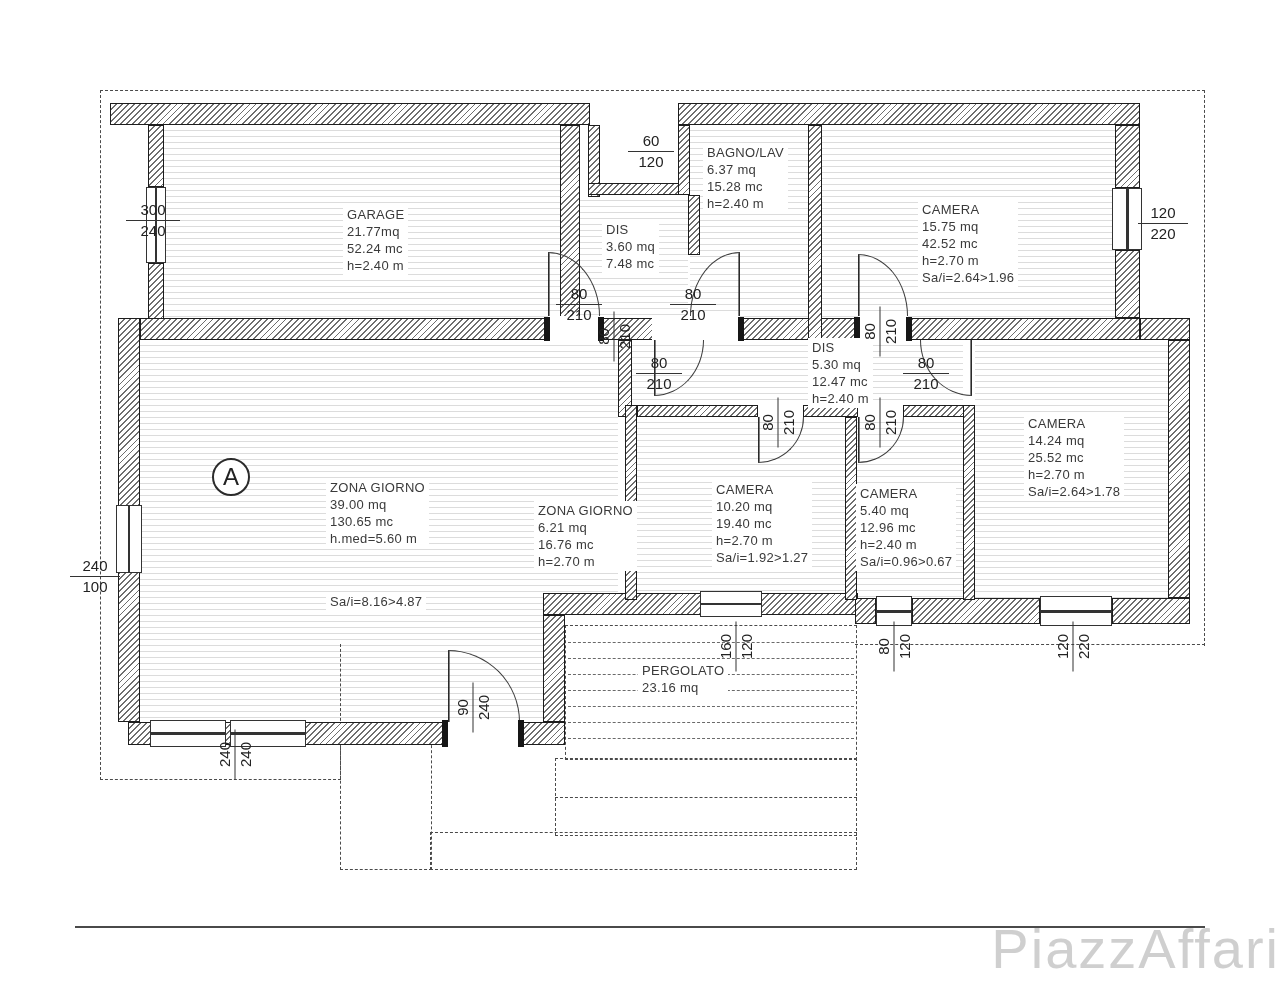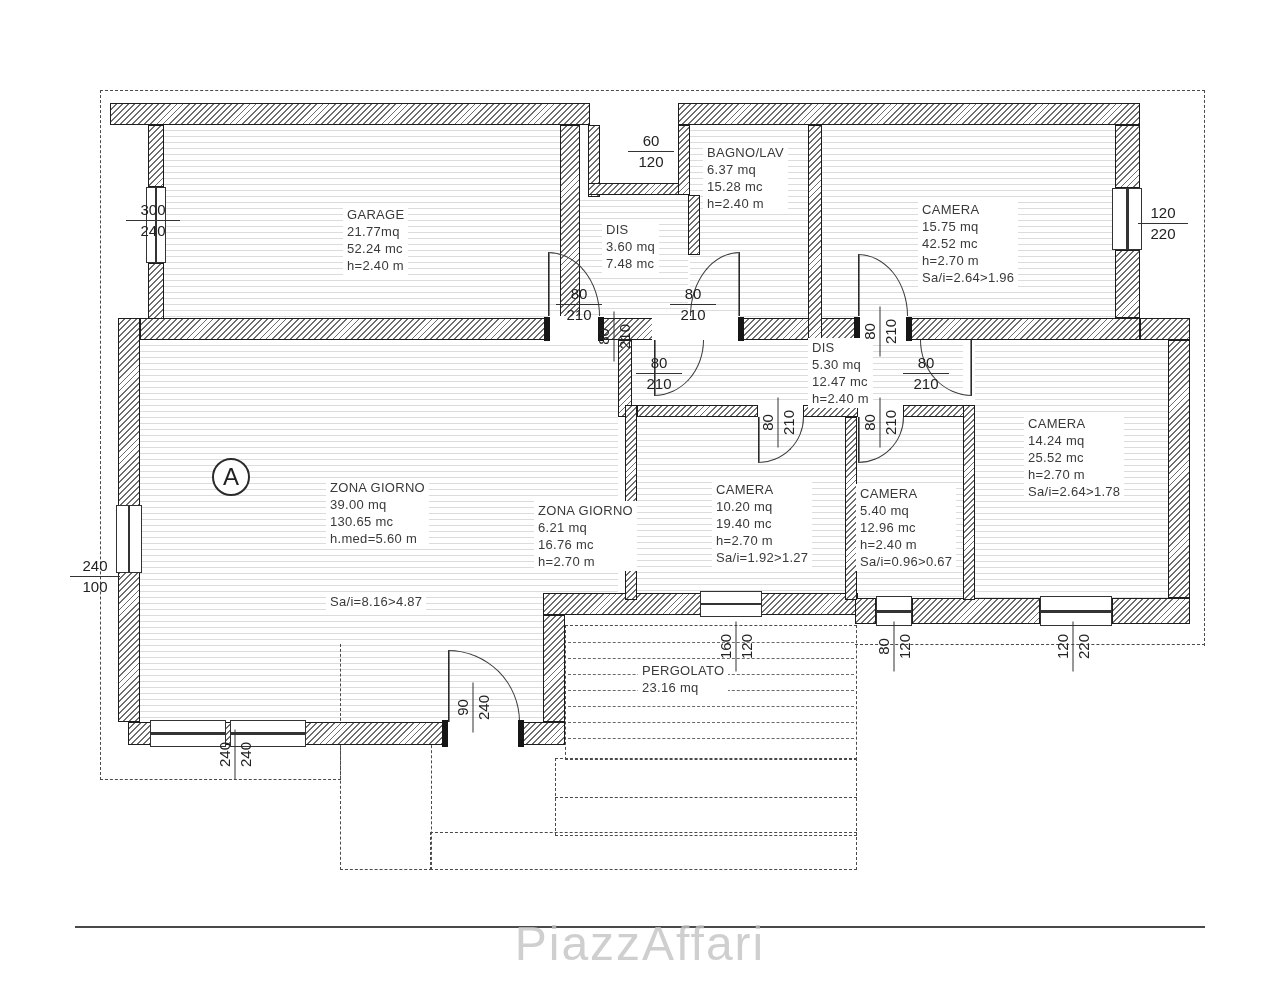--- a/index.html
+++ b/index.html
@@ -40,22 +40,22 @@
   .dl-h.light { border-top:1.3px dashed #8a8a8a; }
   .dashrect { position:absolute; z-index:2; border:1.6px dashed #4a4a4a; background:transparent; }
   .slat { position:absolute; left:2px; right:2px; border-top:1.2px dashed #6a6a6a; height:0; }
 
   .a-circle { position:absolute; z-index:6; border:2px solid #2b2b2b; border-radius:50%;
     display:flex; align-items:center; justify-content:center; font-size:24px; color:#222; background:#fff; }
 
   .title { position:absolute; z-index:7; left:0; width:100%; text-align:center;
     font-size:28px; color:#101010; letter-spacing:1px; }
   .title-line { position:absolute; z-index:7; background:#4a4a4a; }
-  .watermark { position:absolute; z-index:8; left:0; width:100%; text-align:center;
-    font-size:48px; color:#c4c4c4; opacity:0.8; letter-spacing:2px; }
+  .watermark { position:absolute; z-index:8; left:0; width:100%; text-align:right;
+    font-size:56px; color:#c4c4c4; opacity:0.8; letter-spacing:2px; }
 </style>
 </head>
 <body>
 
 <div class="plan">
 
   <div class="floor" style="left:164px;top:125px;width:398px;height:193px"></div>
   <div class="floor" style="left:580px;top:195px;width:108px;height:123px"></div>
   <div class="floor" style="left:690px;top:125px;width:118px;height:193px"></div>
   <div class="floor" style="left:822px;top:125px;width:293px;height:193px"></div>

